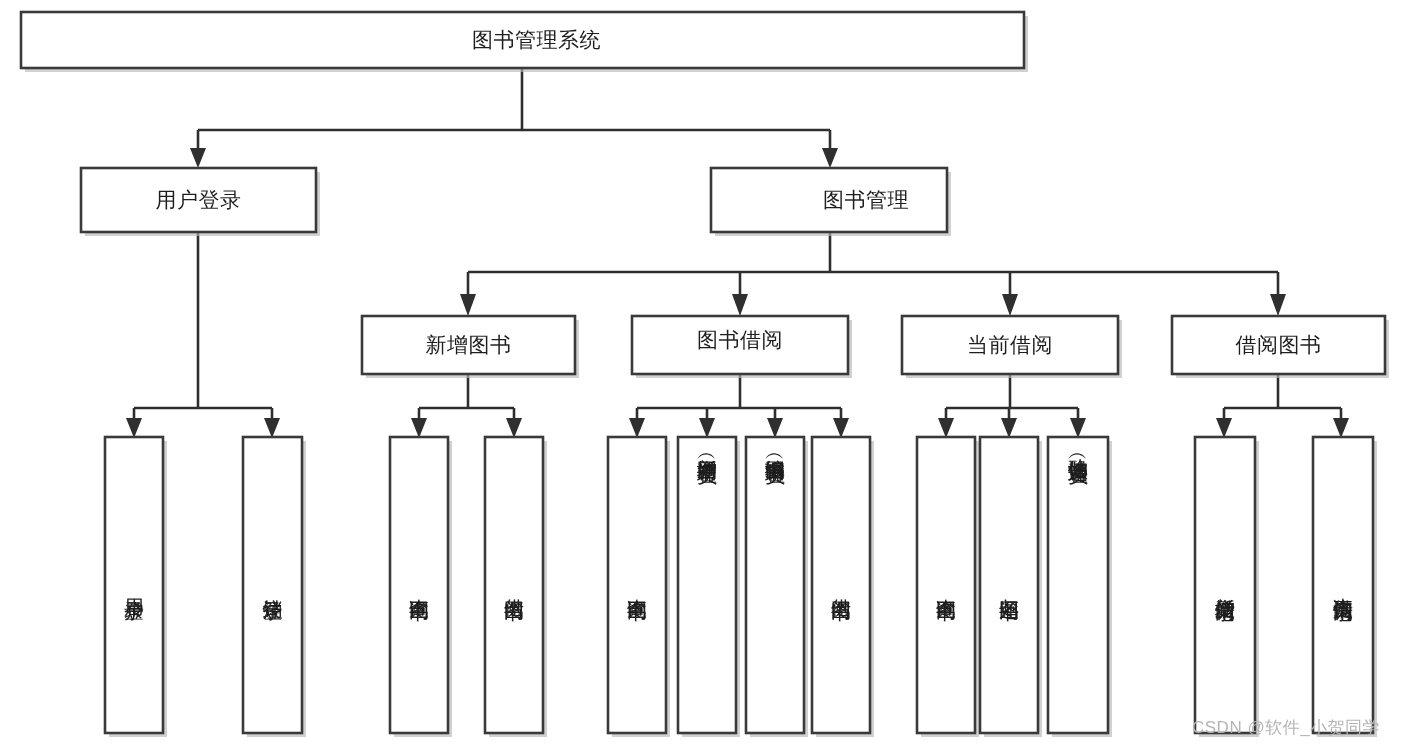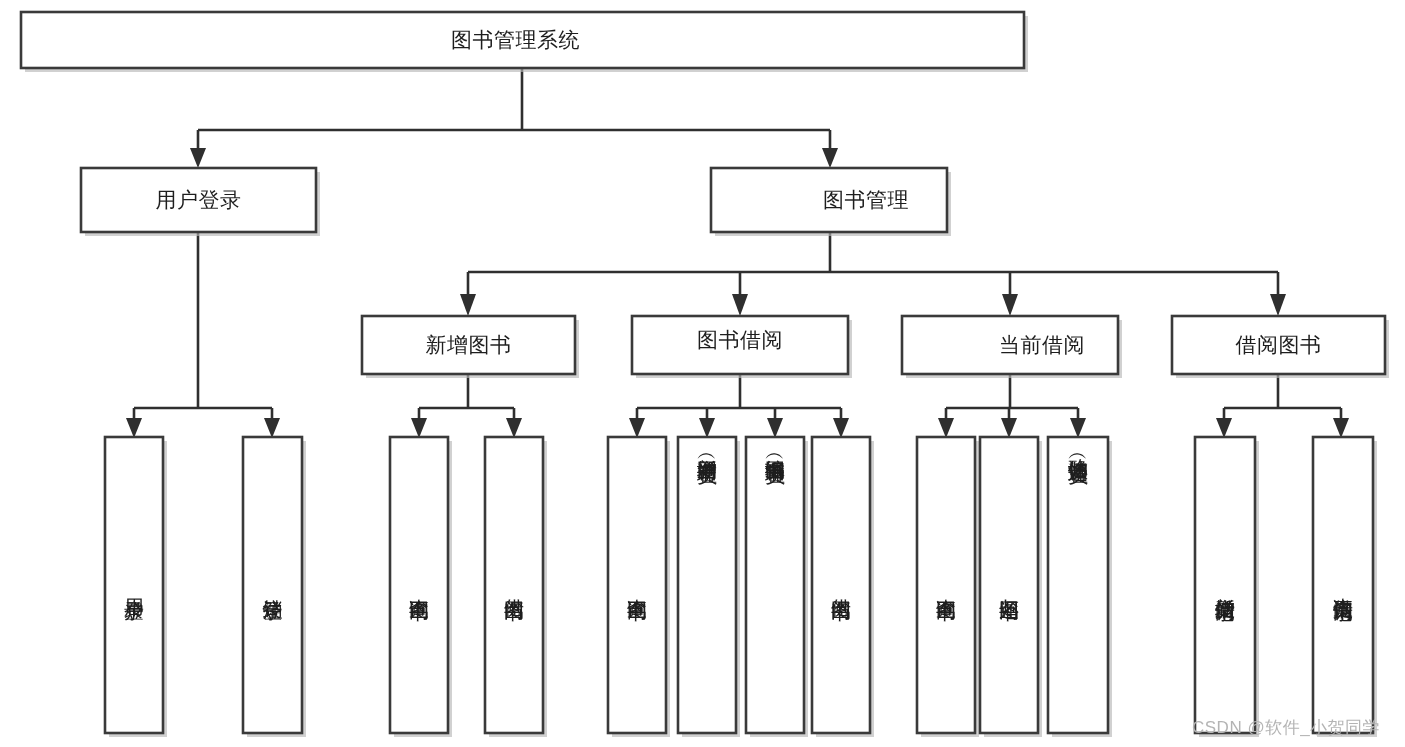--- a/index.html
+++ b/index.html
@@ -192,28 +192,28 @@
       <rect class="node-box" x="746" y="437" width="58" height="296"></rect>
       <rect class="node-box" x="812" y="437" width="58" height="296"></rect>
       <rect class="node-box" x="917" y="437" width="58" height="296"></rect>
       <rect class="node-box" x="980" y="437" width="58" height="296"></rect>
       <rect class="node-box" x="1048" y="437" width="60" height="296"></rect>
       <rect class="node-box" x="1195" y="437" width="60" height="296"></rect>
       <rect class="node-box" x="1313" y="437" width="60" height="296"></rect>
     </g>
   </svg>
 
-  <div class="node-label-h" style="left:14px; top:12px; width:1003px; height:56px;">图书管理系统</div>
+  <div class="node-label-h" style="left:35px; top:12px; width:1003px; height:56px;">图书管理系统</div>
 
   <div class="node-label-h" style="left:81px; top:168px; width:235px; height:64px;">用户登录</div>
   <div class="node-label-h" style="left:732px; top:168px; width:236px; height:64px;margin-left:16px;">图书管理</div>
 
   <div class="node-label-h" style="left:362px; top:316px; width:213px; height:58px;">新增图书</div>
   <div class="node-label-h" style="left:632px; top:316px; width:216px; height:48px;">图书借阅</div>
-  <div class="node-label-h" style="left:902px; top:316px; width:216px; height:58px;margin-left:32px;">当前借阅</div>
+  <div class="node-label-h" style="left:902px; top:316px; width:216px; height:58px;">当前借阅</div>
   <div class="node-label-h" style="left:1172px; top:316px; width:213px; height:58px;">借阅图书</div>
 
   <div class="node-label-v" style="left:105px; top:437px; width:58px; height:296px;">用户登录</div>
   <div class="node-label-v" style="left:243px; top:437px; width:59px; height:296px;">注销登录</div>
 
   <div class="node-label-v" style="left:390px; top:437px; width:58px; height:296px;">查询图书</div>
   <div class="node-label-v" style="left:485px; top:437px; width:58px; height:296px;">借阅图书</div>
 
   <div class="node-label-v" style="left:608px; top:437px; width:58px; height:296px;">查询图书</div>
   <div class="node-label-v" style="left:678px; top:437px; width:58px; height:296px; justify-content:flex-start; padding-top:6px; box-sizing:border-box;">新增图书（管理员）</div>

